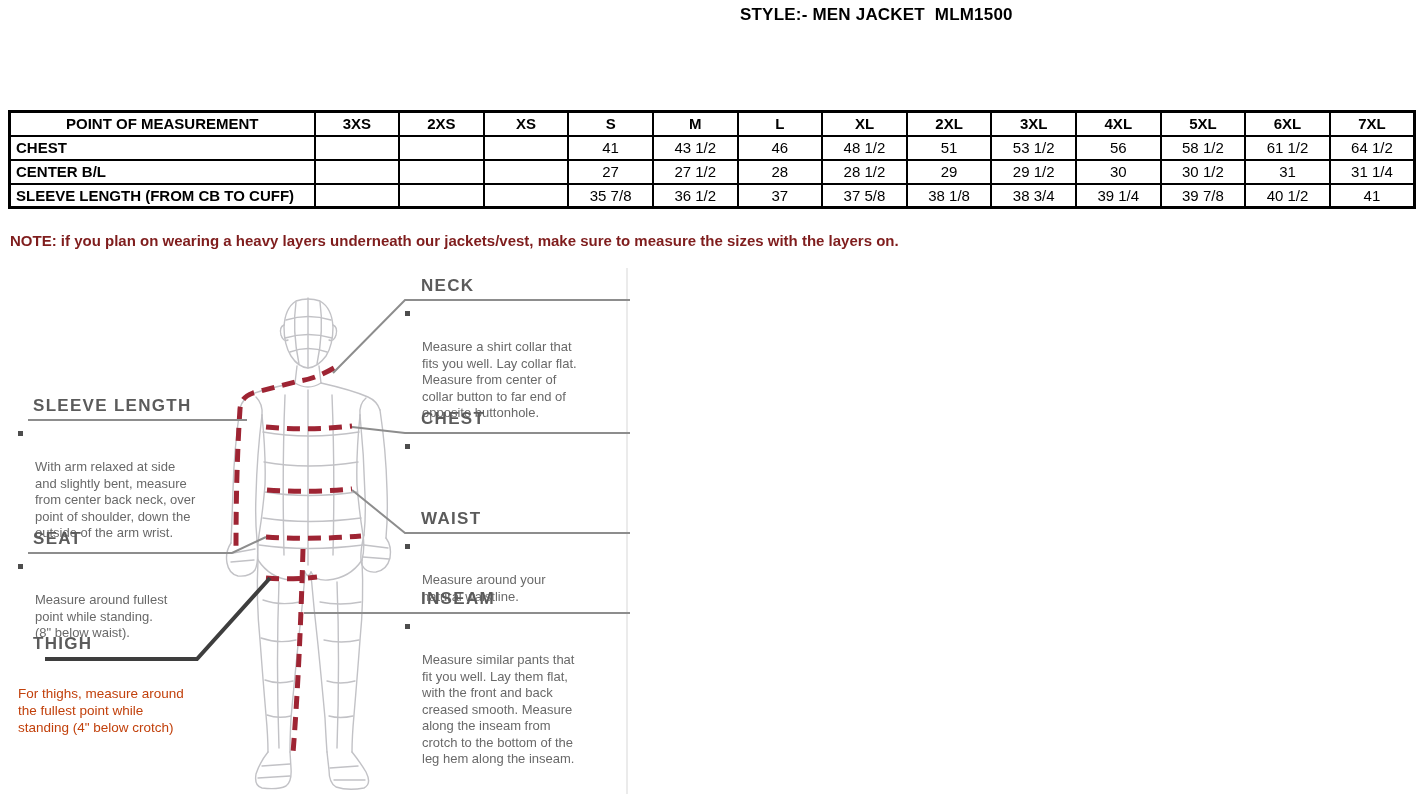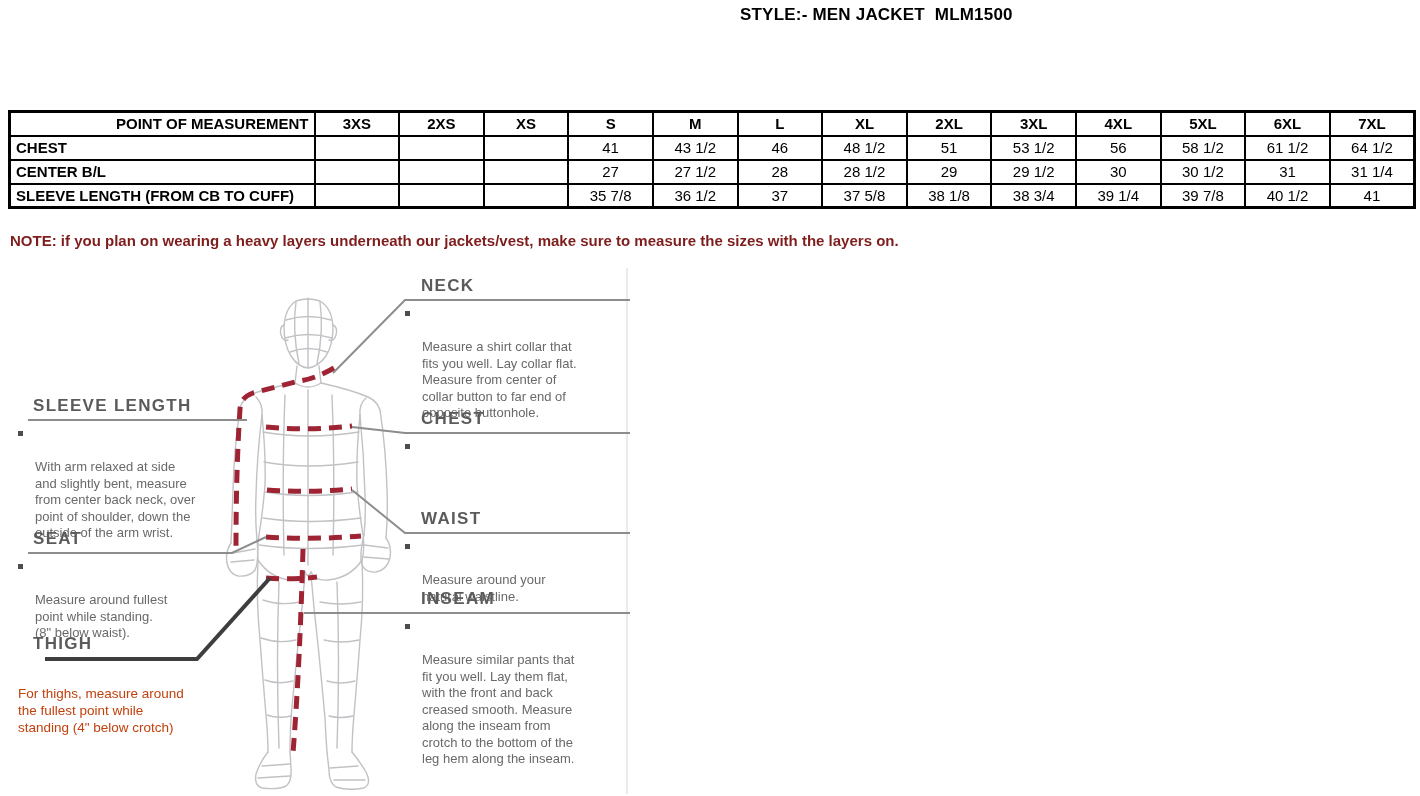--- a/index.html
+++ b/index.html
@@ -9,21 +9,21 @@
   .title { position:absolute; left:740px; top:5px; font-size:17px; font-weight:bold; color:#000;
            white-space:pre; letter-spacing:0.2px;text-align:center; }
 
   table.size-chart { position:absolute; left:8px; top:110px; width:1408px;
                      border-collapse:collapse; table-layout:fixed;
                      border:3px solid #000; }
   table.size-chart th, table.size-chart td {
       border:2px solid #000; height:24px; font-size:15px; padding:0 5px;
       overflow:hidden; white-space:nowrap; color:#000; background:#fff; }
   table.size-chart th.size-col { text-align:center; font-weight:bold; }
-  table.size-chart th.label-col { text-align:right; font-weight:bold; }
+  table.size-chart th.label-col { text-align:center; font-weight:bold; }
   table.size-chart td.row-label { text-align:left; font-weight:bold; }
   table.size-chart td.val { text-align:center; font-weight:normal; }
 
   .note { position:absolute; left:10px; top:232px; font-size:15px; font-weight:bold; color:#7f1d1d; }
 
   .guide-section { position:absolute; }
   .guide-section h3 { font-size:17px; font-weight:bold; color:#5b5b5b; letter-spacing:1.3px;
                       line-height:20px; font-family:"Liberation Sans", sans-serif; }
   .guide-section .body { position:relative; margin-top:10px; font-size:13px; line-height:16.5px;
                          color:#696969; white-space:pre-line; }

